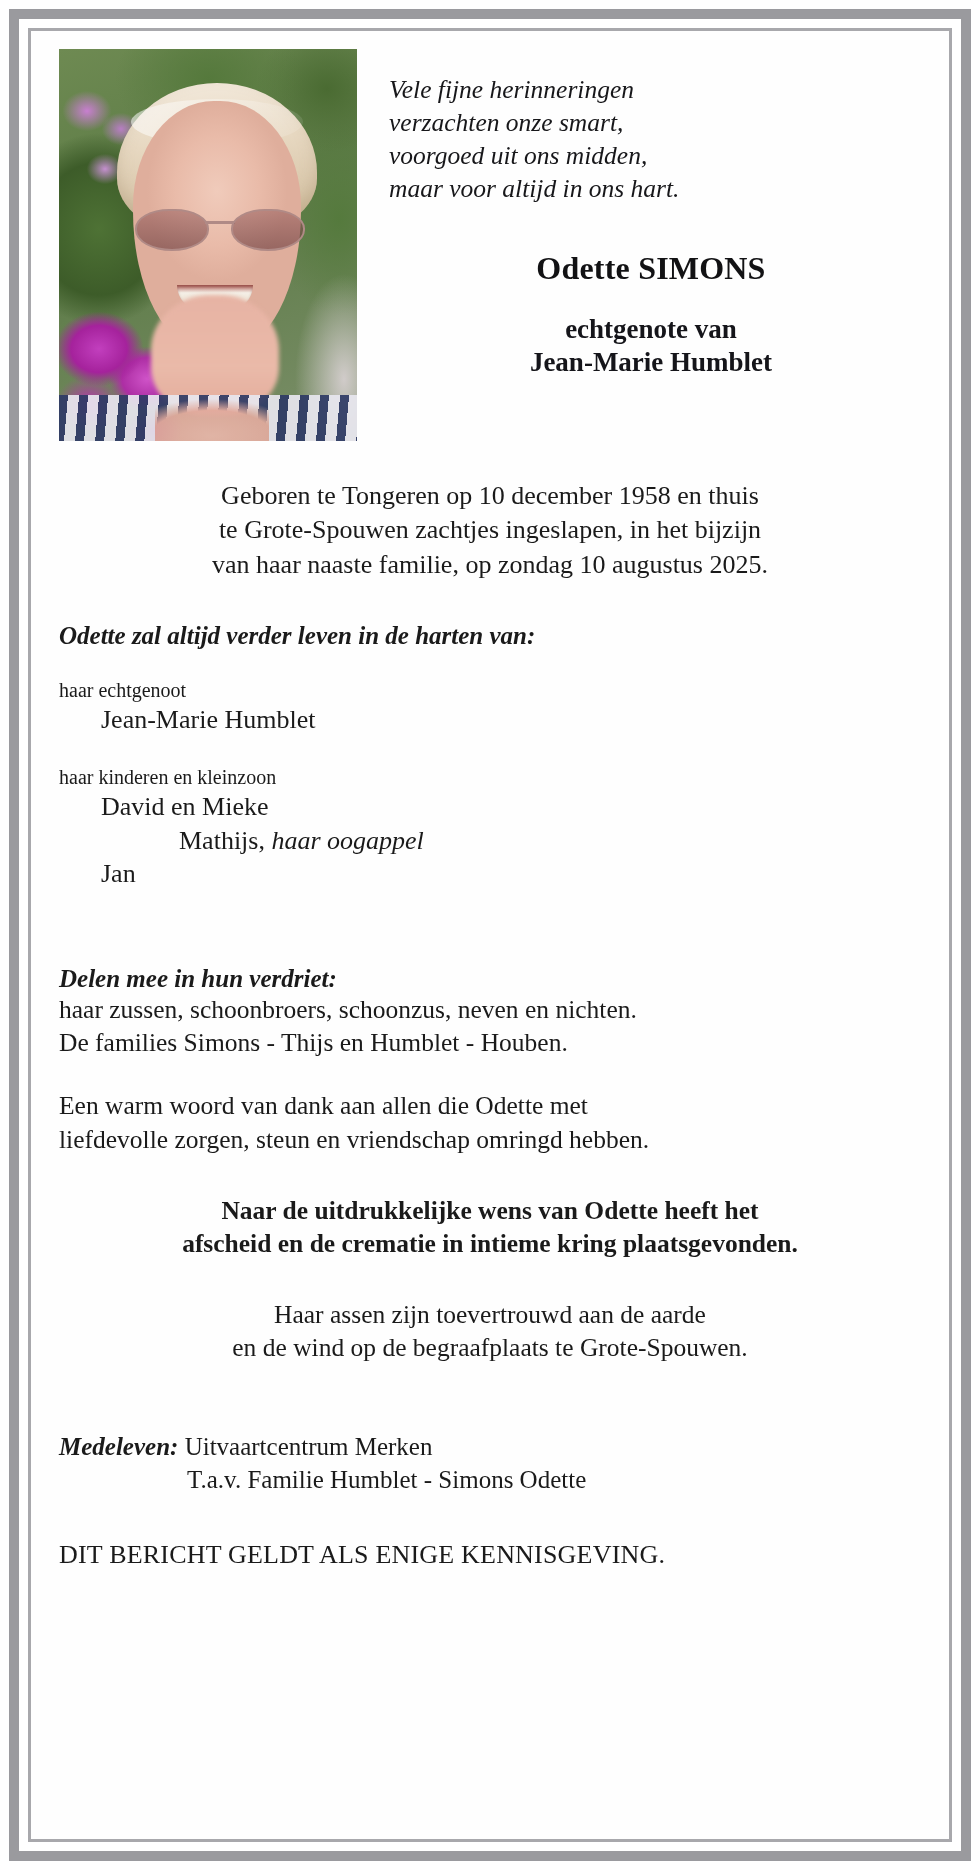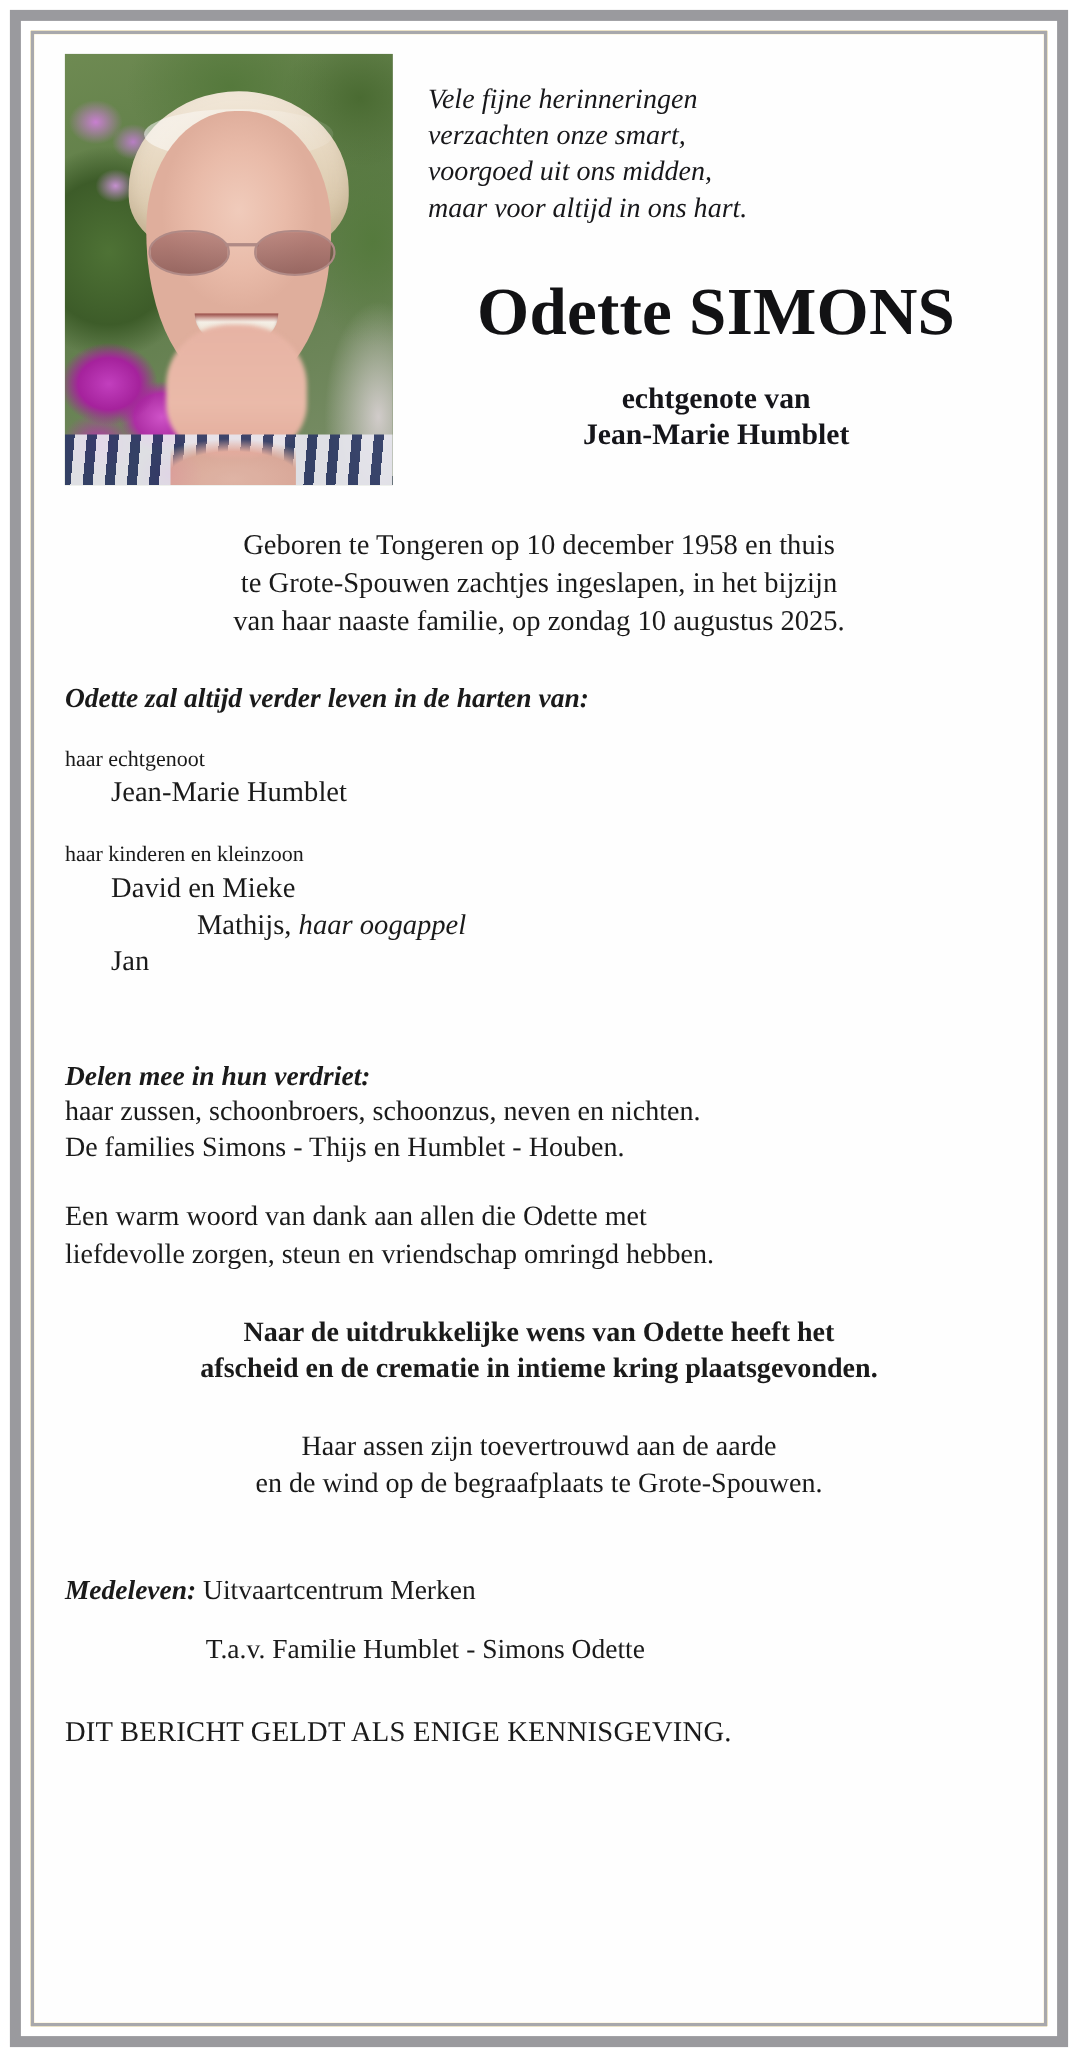--- a/index.html
+++ b/index.html
@@ -28,21 +28,21 @@
     width: 100%; height: 100%;
     box-sizing: border-box;
     border: 10px solid #9a9a9e;
     background: #ffffff;
     padding: 9px;
   }
   .frame-inner {
     width: 100%; height: 100%;
     box-sizing: border-box;
     border: 3px solid #a8a8ac;
-    background: #eab308;
+    background: #84cc16;
     position: relative;
     overflow: hidden;
   }
   .sheet {
     position: absolute;
     left: 0; top: 0; right: 0; bottom: 0;
     background: #fefefe;
     padding: 18px 28px 0 28px;
     box-sizing: border-box;
   }
@@ -189,21 +189,21 @@
     font-style: italic;
     font-size: 25.5px;
     line-height: 1.30;
     color: #17171a;
     margin: 0 0 0 8px;
     white-space: pre-line;
   }
   .deceased-name {
     text-align: center;
     font-weight: bold;
-    font-size: 61px;
+    font-size: 32px;
     letter-spacing: .2px;
     margin-top: 44px;
     color: #121214;
   }
   .spouse-label,
   .spouse-name {
     text-align: center;
     font-weight: bold;
     font-size: 27px;
     line-height: 1.22;
@@ -263,21 +263,20 @@
     line-height: 1.32;
     margin-top: 66px;
   }
   .medeleven .lead {
     font-style: italic;
     font-weight: bold;
   }
   .medeleven .attn {
     display: block;
     padding-left: 128px;
-    margin-top: 20px;
   }
   .notice {
     text-align: left;
     font-size: 26px;
     margin-top: 44px;
     letter-spacing: .2px;
   }
 
   
   .footer-block {

